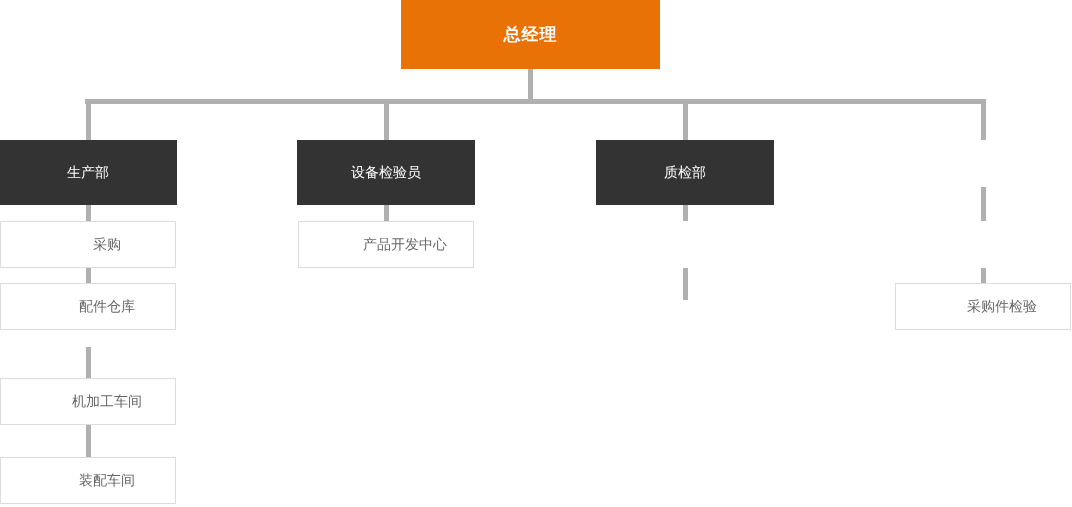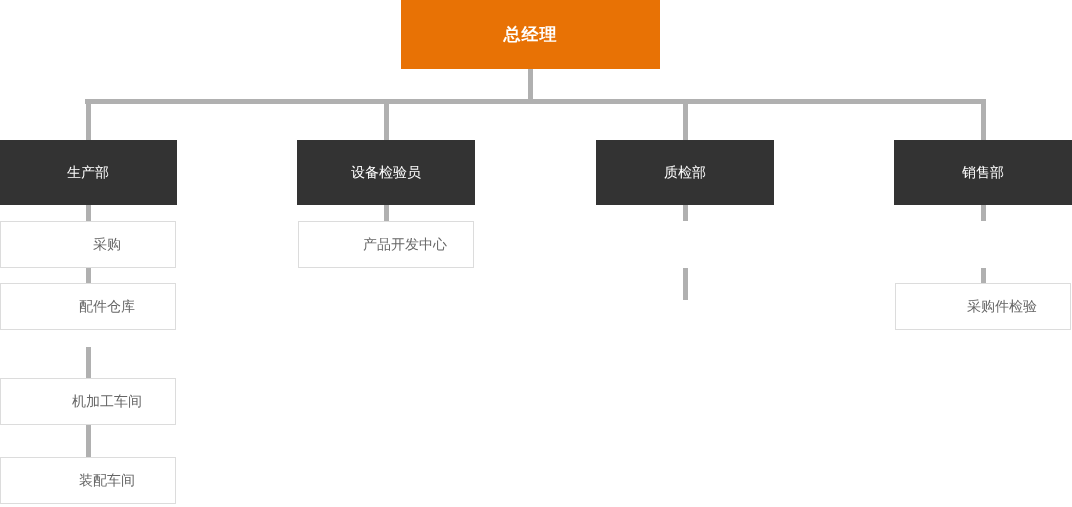--- a/index.html
+++ b/index.html
@@ -79,16 +79,15 @@
   <div class="box child c1 r1">采购</div>
   <div class="box child c1 r2">配件仓库</div>
   <div class="box child c1 r4">装配车间</div>
   <div class="box child c1 r3">机加工车间</div>
 
   <div class="box dept c2">设备检验员</div>
   <div class="box child c2 r1">产品开发中心</div>
 
   <div class="box dept c3">质检部</div>
 
-  <div class="box dept c4">销售部</div>
   <div class="box child c4 r2">采购件检验</div>
 
 </div>
 
 </body></html>

